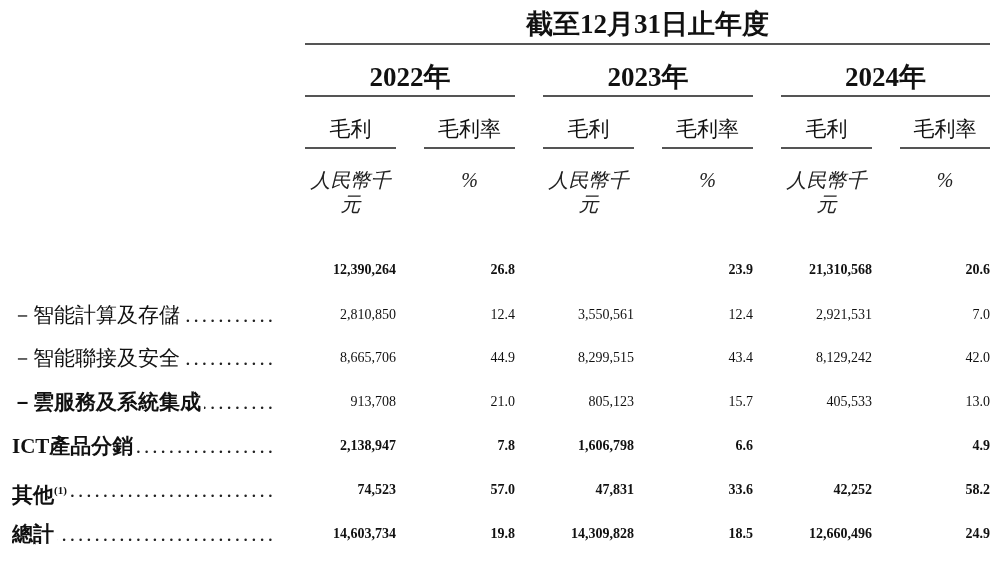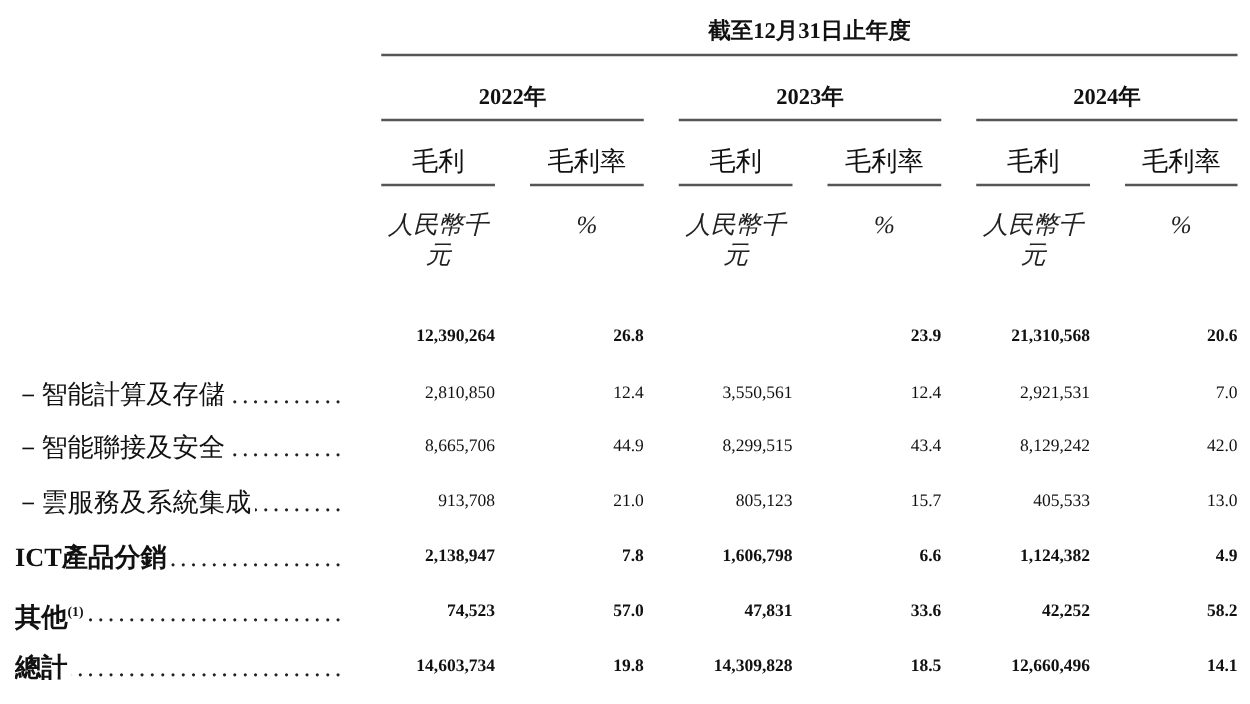--- a/index.html
+++ b/index.html
@@ -1,19 +1,19 @@
 <!DOCTYPE html>
 <html><head>
 <meta charset="utf-8">
 <style>
   html, body { margin:0; padding:0; background:#ffffff; }
   body { width:1000px; height:563px; position:relative; overflow:hidden;
          font-family:"Liberation Serif","DejaVu Serif",serif; color:#111; }
   .rule { position:absolute; height:2px; background:#555; }
-  .hdr { position:absolute; text-align:center; font-weight:bold; font-size:18px; line-height:24px; }
+  .hdr { position:absolute; text-align:center; font-weight:bold; font-size:27px; line-height:24px; }
   .sub { position:absolute; text-align:center; font-size:21px; line-height:24px; }
   .unit { position:absolute; text-align:center; font-style:italic; font-size:20px; line-height:24px; color:#222; }
   .row { position:absolute; left:0; width:1000px; height:30px; }
   .label { position:absolute; left:12px; width:262px; font-size:21px; line-height:30px; white-space:nowrap; overflow:hidden; }
   .label .txt { background:#fff; padding-right:3px; }
   .label .dots { position:absolute; left:0; right:0; top:0; letter-spacing:3px; color:#222; z-index:-1; }
   .num { position:absolute; text-align:right; font-size:14px; line-height:30px; white-space:nowrap; }
   .bold { font-weight:bold; }
   sup { font-size:11px; vertical-align:8px; }
 </style>
@@ -73,48 +73,47 @@
     <div class="row" style="top: 343px;">
       <div class="label" style="z-index: 1;"><span class="dots" style="text-align: right; display: block; font-weight: normal;">........................................</span><span class="txt" style="font-weight: normal;">－智能聯接及安全</span></div>
       <div class="num" style="left: 246px; width: 150px;">8,665,706</div>
       <div class="num" style="left: 435px; width: 80px;">44.9</div>
       <div class="num" style="left: 484px; width: 150px;">8,299,515</div>
       <div class="num" style="left: 673px; width: 80px;">43.4</div>
       <div class="num" style="left: 722px; width: 150px;">8,129,242</div>
       <div class="num" style="left: 910px; width: 80px;">42.0</div>
     </div>
     <div class="row" style="top: 387px;">
-      <div class="label" style="z-index: 1;"><span class="dots" style="text-align: right; display: block; font-weight: normal;">........................................</span><span class="txt" style="font-weight: normal;">－雲服務及系統集成</span></div>
+      <div class="label" style="z-index: 1;"><span class="dots" style="text-align: right; display: block; font-weight: normal;">........................................</span><span class="txt" style="font-weight: bold;">－雲服務及系統集成</span></div>
       <div class="num" style="left: 246px; width: 150px;">913,708</div>
       <div class="num" style="left: 435px; width: 80px;">21.0</div>
       <div class="num" style="left: 484px; width: 150px;">805,123</div>
       <div class="num" style="left: 673px; width: 80px;">15.7</div>
       <div class="num" style="left: 722px; width: 150px;">405,533</div>
       <div class="num" style="left: 910px; width: 80px;">13.0</div>
     </div>
     <div class="row" style="top: 431px;">
       <div class="label bold" style="z-index: 1;"><span class="dots" style="text-align: right; display: block; font-weight: normal;">........................................</span><span class="txt">ICT產品分銷</span></div>
       <div class="num bold" style="left: 246px; width: 150px;">2,138,947</div>
       <div class="num bold" style="left: 435px; width: 80px;">7.8</div>
       <div class="num bold" style="left: 484px; width: 150px;">1,606,798</div>
       <div class="num bold" style="left: 673px; width: 80px;">6.6</div>
-      <div class="num bold" style="left: 722px; width: 150px;">1,124,382</div>
       <div class="num bold" style="left: 910px; width: 80px;">4.9</div>
     </div>
     <div class="row" style="top: 475px;">
       <div class="label bold" style="z-index: 1;"><span class="dots" style="text-align: right; display: block; font-weight: normal;">........................................</span><span class="txt">其他<sup>(1)</sup></span></div>
       <div class="num bold" style="left: 246px; width: 150px;">74,523</div>
       <div class="num bold" style="left: 435px; width: 80px;">57.0</div>
       <div class="num bold" style="left: 484px; width: 150px;">47,831</div>
       <div class="num bold" style="left: 673px; width: 80px;">33.6</div>
       <div class="num bold" style="left: 722px; width: 150px;">42,252</div>
       <div class="num bold" style="left: 910px; width: 80px;">58.2</div>
     </div>
     <div class="row" style="top: 519px;">
       <div class="label bold" style="z-index: 1;"><span class="dots" style="text-align: right; display: block; font-weight: normal;">........................................</span><span class="txt">總計</span></div>
       <div class="num bold" style="left: 246px; width: 150px;">14,603,734</div>
       <div class="num bold" style="left: 435px; width: 80px;">19.8</div>
       <div class="num bold" style="left: 484px; width: 150px;">14,309,828</div>
       <div class="num bold" style="left: 673px; width: 80px;">18.5</div>
       <div class="num bold" style="left: 722px; width: 150px;">12,660,496</div>
-      <div class="num bold" style="left: 910px; width: 80px;">14.1</div>
+      <div class="num bold" style="left: 910px; width: 80px;">24.9</div>
     </div>
   </div>
 
 </body></html>

